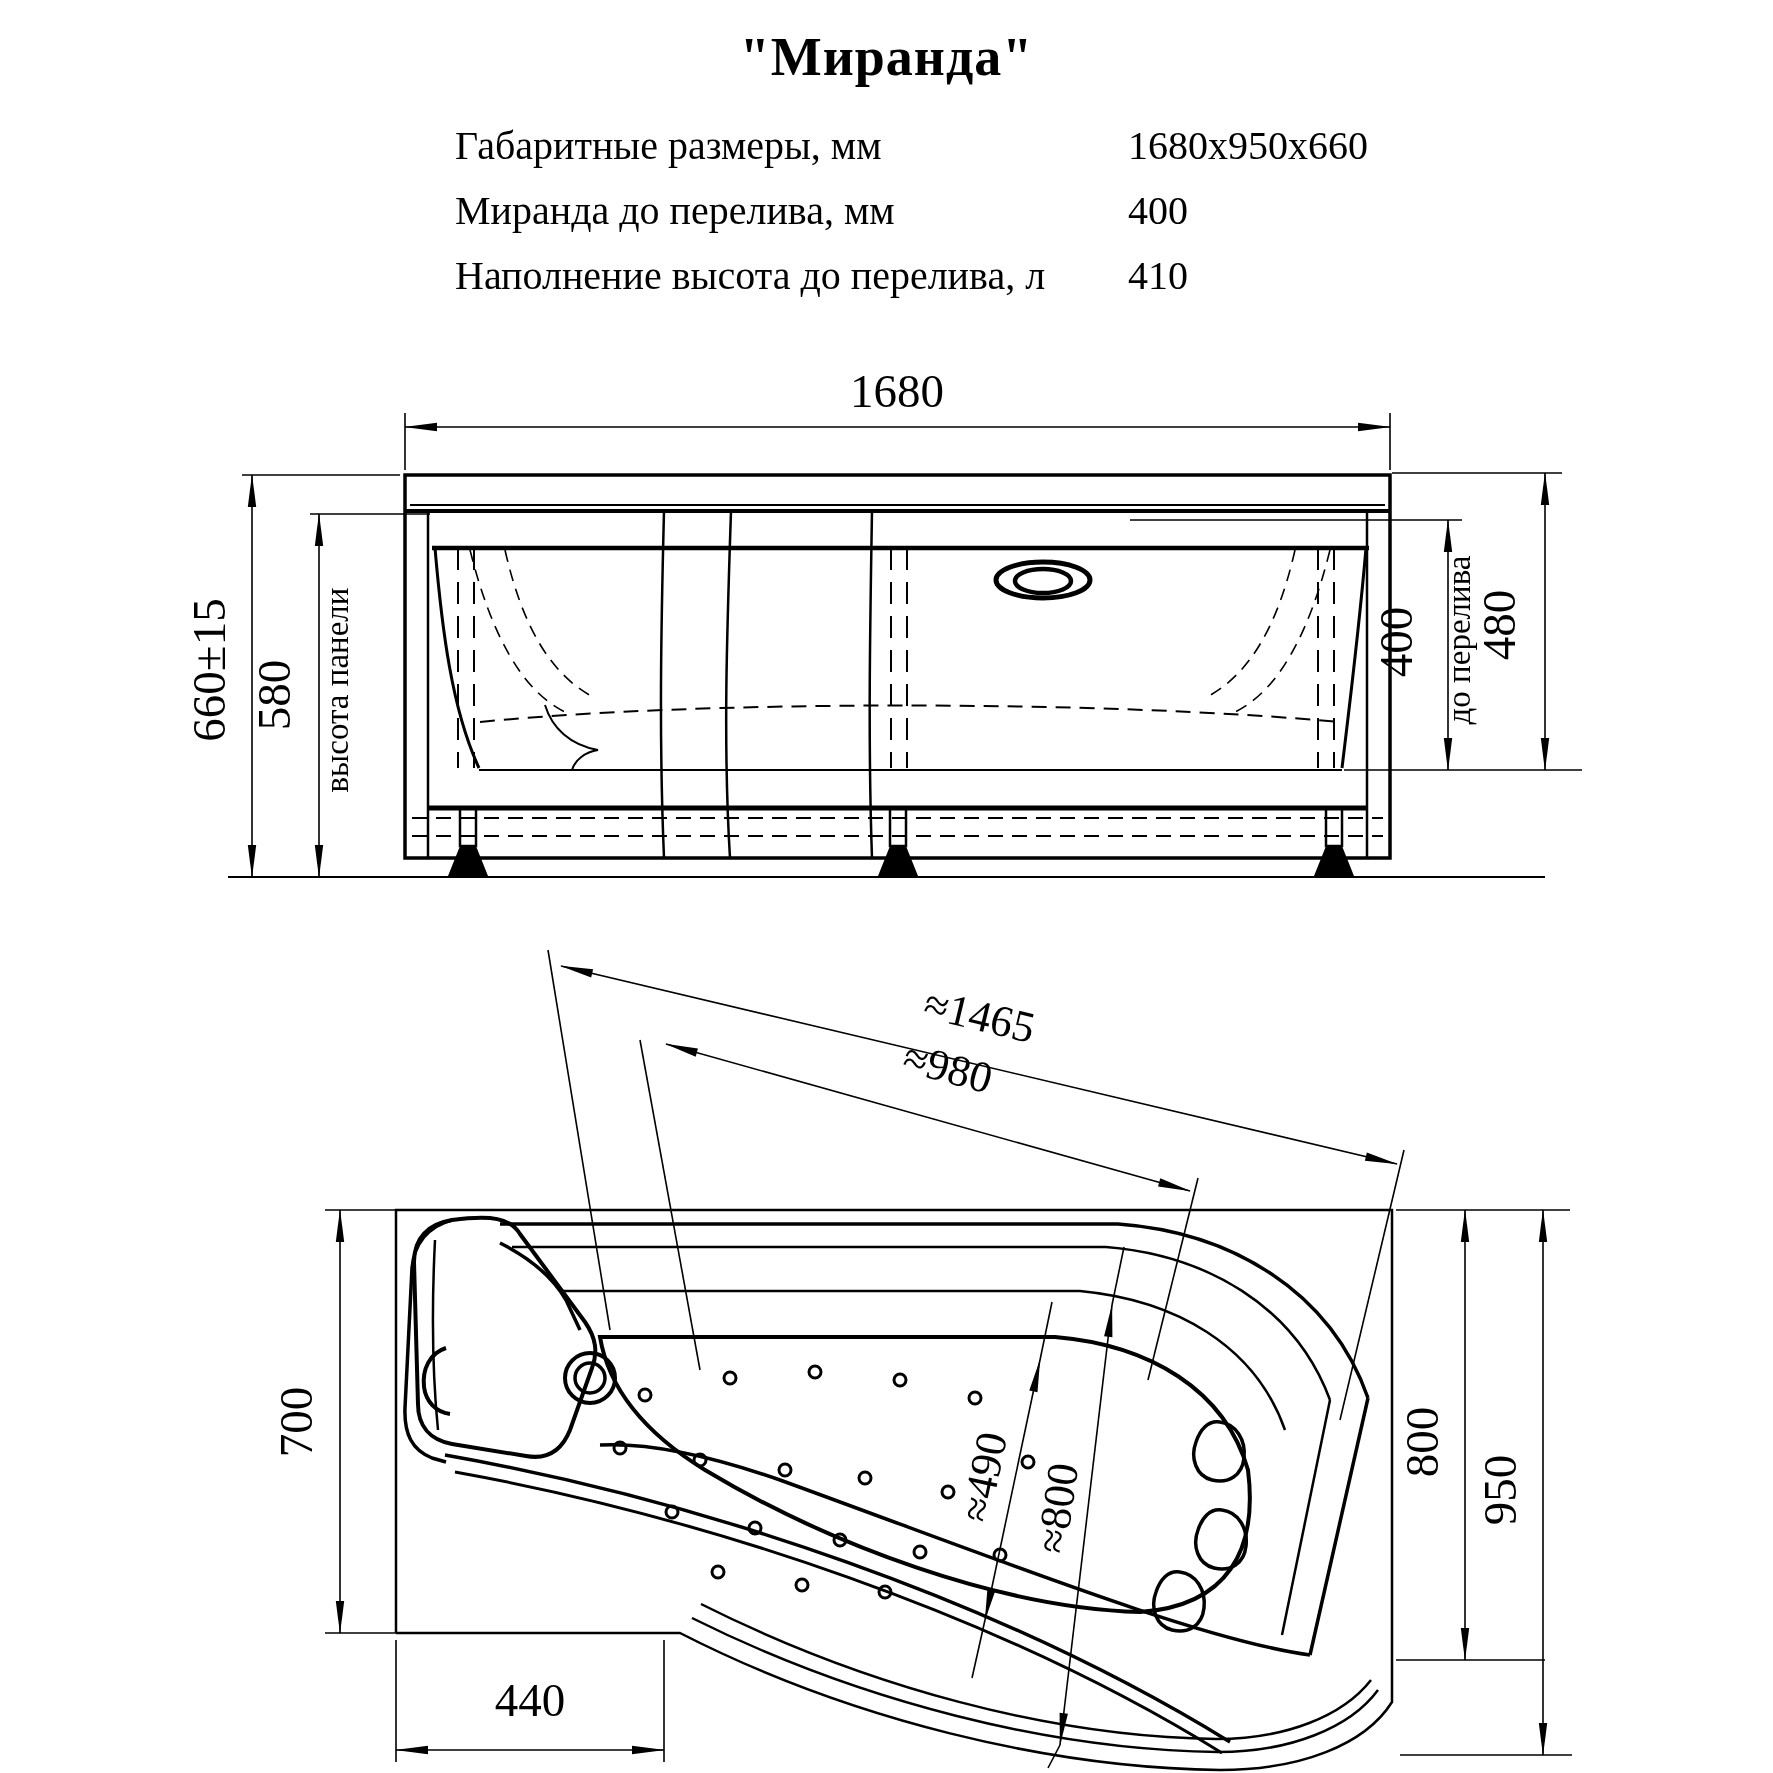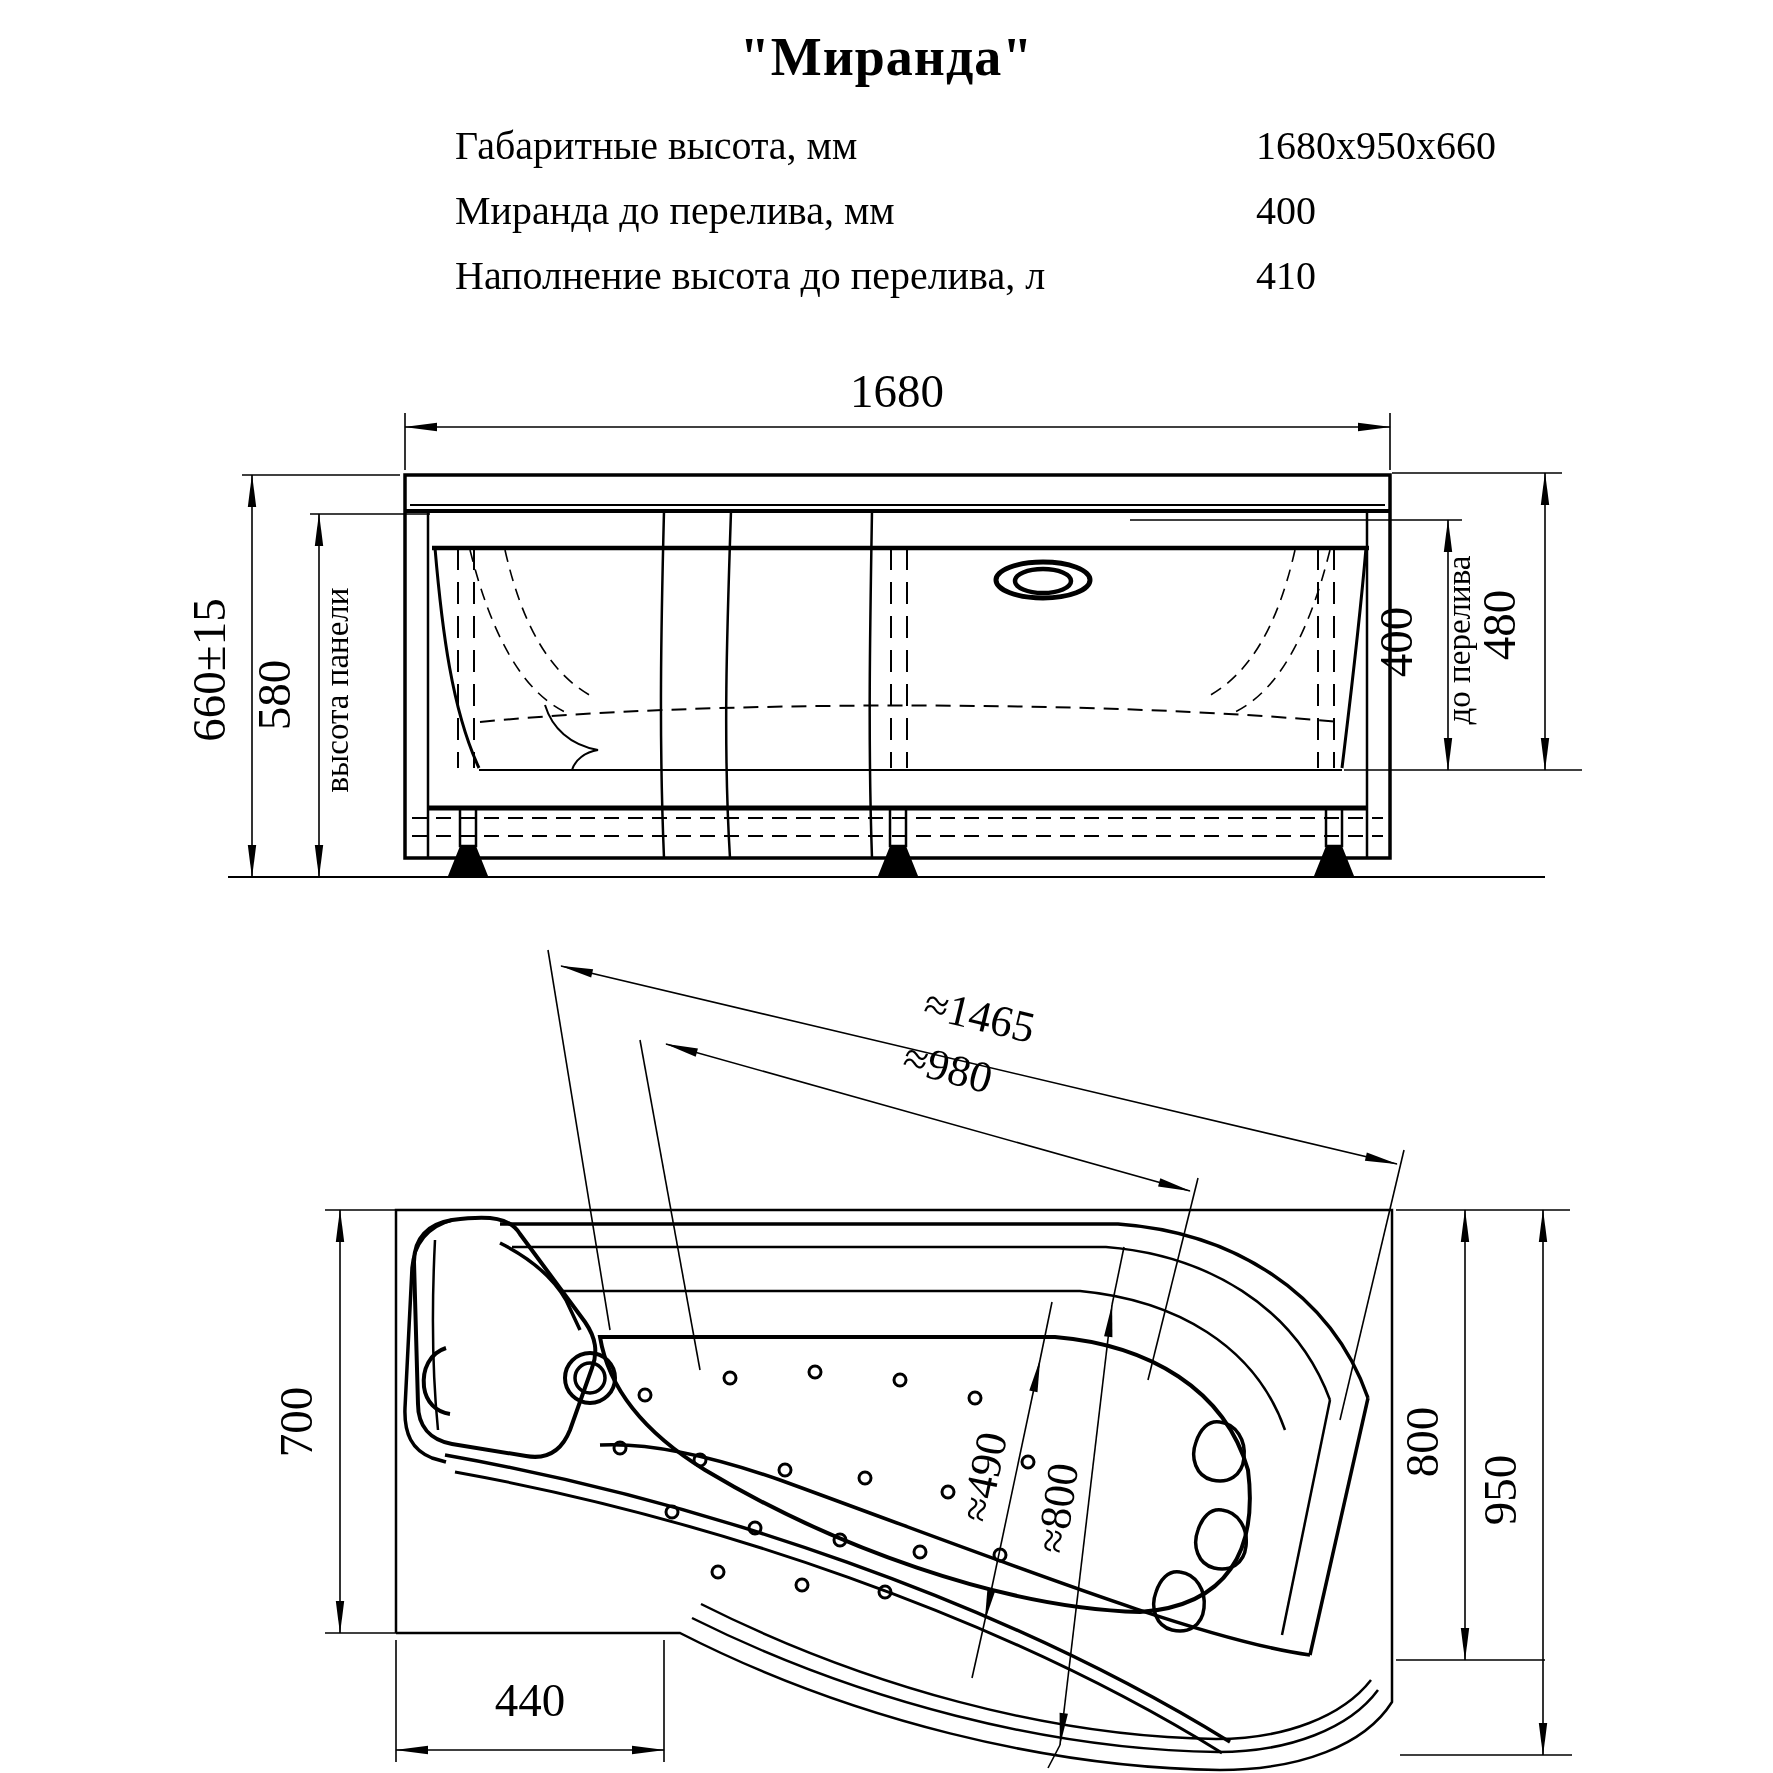--- a/index.html
+++ b/index.html
@@ -2,21 +2,21 @@
 <html><head>
 <meta charset="utf-8">
 <style>
   html,body{margin:0;padding:0;background:#fff;}
   #page{position:relative;width:1773px;height:1773px;background:#ffffff;overflow:hidden;
         font-family:"Liberation Serif","DejaVu Serif",serif;color:#000;}
   #title{position:absolute;left:0;top:26px;width:100%;text-align:center;
          font-size:54px;font-weight:bold;letter-spacing:1px;}
   .spec-row{position:absolute;left:0;top:0;width:100%;font-size:40px;white-space:nowrap;}
   .spec-label{position:absolute;left:455px;}
-  .spec-value{position:absolute;left:1256px;text-align:center;}
+  .spec-value{position:absolute;left:1128px;text-align:center;}
   svg{position:absolute;left:0;}
   svg text{font-family:"Liberation Serif","DejaVu Serif",serif;fill:#000;}
   .dimtxt{font-size:47px;}
   .dimtxt-s{font-size:44px;}
   .lbltxt{font-size:33px;}
   .thin{stroke:#000;stroke-width:1.6;fill:none;}
   .s2{stroke:#000;stroke-width:2;fill:none;}
   .s25{stroke:#000;stroke-width:2.5;fill:none;}
   .s3{stroke:#000;stroke-width:3;fill:none;}
   .s35{stroke:#000;stroke-width:3.5;fill:none;}
@@ -27,21 +27,21 @@
   .dashl{stroke-dasharray:22 12;}
 </style>
 </head>
 <body>
 
 <div id="page">
 
   <div id="title">"Миранда"</div>
 
   <div class="spec-row" style="top:122px;">
-    <span class="spec-label">Габаритные высота, мм</span>
+    <span class="spec-label">Габаритные размеры, мм</span>
     <span class="spec-value">1680x950x660</span>
   </div>
   <div class="spec-row" style="top:187px;">
     <span class="spec-label">Миранда до перелива, мм</span>
     <span class="spec-value">400</span>
   </div>
   <div class="spec-row" style="top:252px;">
     <span class="spec-label">Наполнение высота до перелива, л</span>
     <span class="spec-value">410</span>
   </div>

